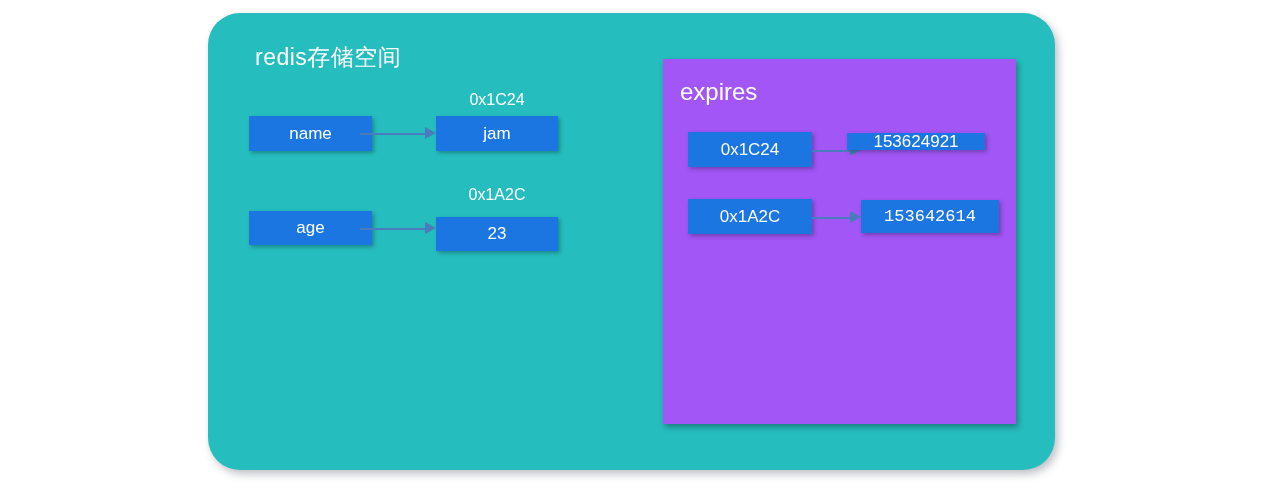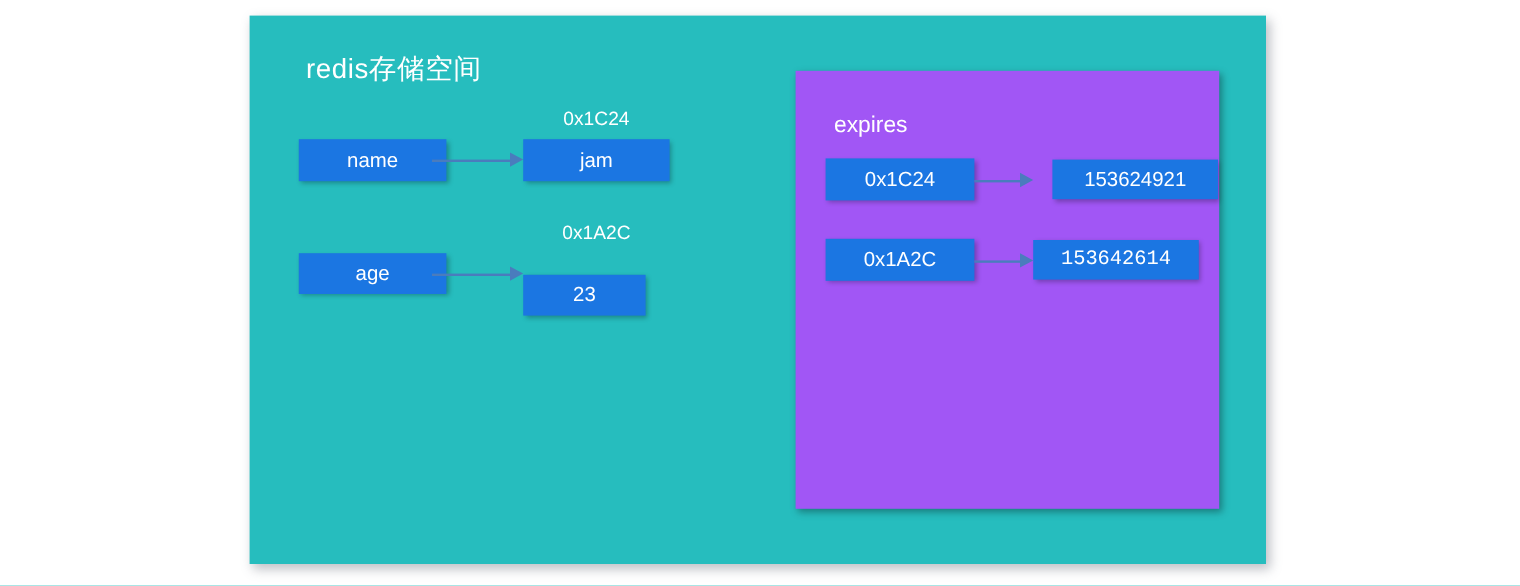--- a/index.html
+++ b/index.html
@@ -17,38 +17,39 @@
     font-family:"Liberation Sans", sans-serif;
     position:relative;
     overflow:hidden;
   }
   .canvas{position:absolute;left:0;top:0;width:1267px;height:488px;}
 
   .storage-panel{
     position:absolute;left:208px;top:13px;width:847px;height:457px;
     background:var(--storage-panel);
     box-shadow:3px 4px 9px rgba(90,95,110,0.40);
+    border-radius:32px;
   }
   .storage-title{
     position:absolute;left:47px;top:29px;
     color:var(--text);font-size:23px;letter-spacing:0.5px;
   }
 
   .vbox{
     position:absolute;
     background:var(--value-box);
     color:var(--text);
     display:flex;align-items:center;justify-content:center;
     font-size:17px;
     box-shadow:2px 2px 4px rgba(0,0,0,0.28);
   }
   .box-name{left:29px;top:103px;width:123px;height:35px;margin-left:12px;}
   .box-jam{left:228px;top:103px;width:122px;height:35px;}
   .box-age{left:29px;top:198px;width:123px;height:34px;margin-left:12px;}
-  .box-23{left:228px;top:216px;width:102px;height:34px;}
+  .box-23{left:228px;top:204px;width:122px;height:34px;}
 
   .addr-label{
     position:absolute;width:122px;text-align:center;
     color:var(--text);font-size:16px;
   }
   .addr-1{left:228px;top:78px;}
   .addr-2{left:228px;top:173px;}
 
   .arrow{position:absolute;height:13px;}
   .arrow .arrow-line{
@@ -63,25 +64,25 @@
   }
   .arrow-kv1{left:152px;top:114px;width:76px;}
   .arrow-kv2{left:152px;top:209px;width:76px;}
 
   .expires-panel{
     position:absolute;left:455px;top:46px;width:353px;height:365px;
     background:var(--expires-panel);
     box-shadow:2px 3px 6px rgba(0,0,0,0.35);
   }
   .expires-title{
-    position:absolute;left:32px;top:19px;
-    color:var(--text);font-size:19px;margin-top:16px;
+    position:absolute;left:17px;top:19px;
+    color:var(--text);font-size:24px;
   }
   .box-exp-addr1{left:25px;top:73px;width:124px;height:35px;}
-  .box-exp-ts1{left:214px;top:74px;width:138px;height:33px;}
+  .box-exp-ts1{left:184px;top:74px;width:138px;height:17px;}
   .box-exp-addr2{left:25px;top:140px;width:124px;height:35px;}
   .box-exp-ts2{left:198px;top:141px;width:138px;height:33px;font-family:Liberation Mono, monospace;}
   .arrow-exp1{left:149px;top:85px;width:49px;}
   .arrow-exp2{left:149px;top:152px;width:49px;}
 </style>
 </head>
 <body>
 
 <div class="canvas">
 

